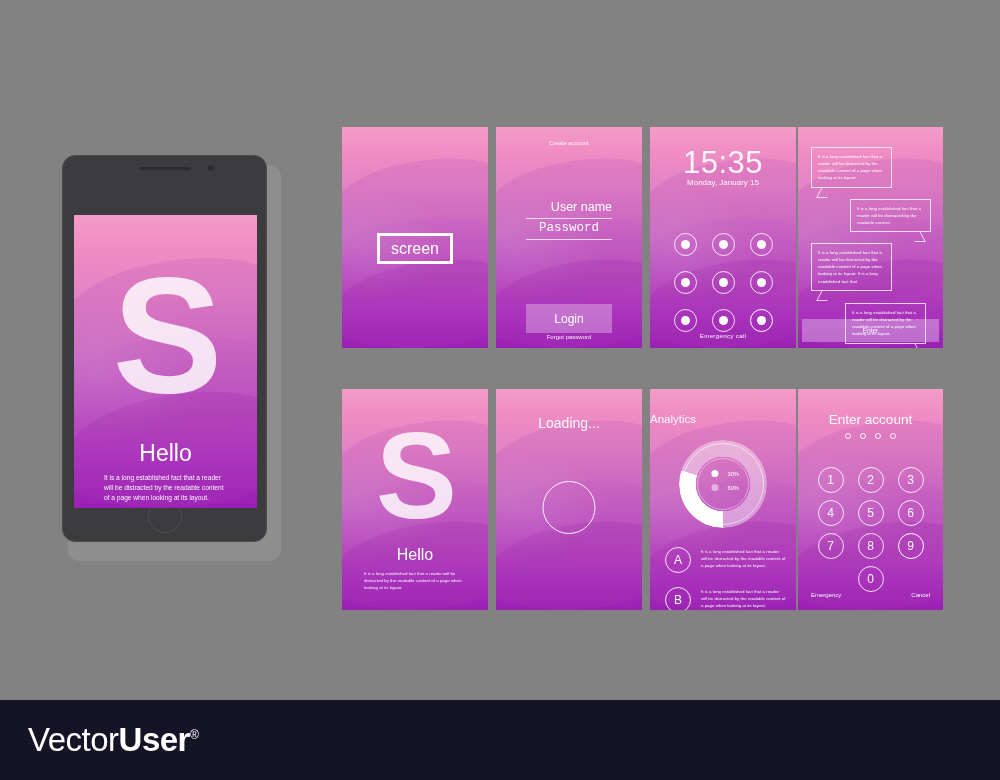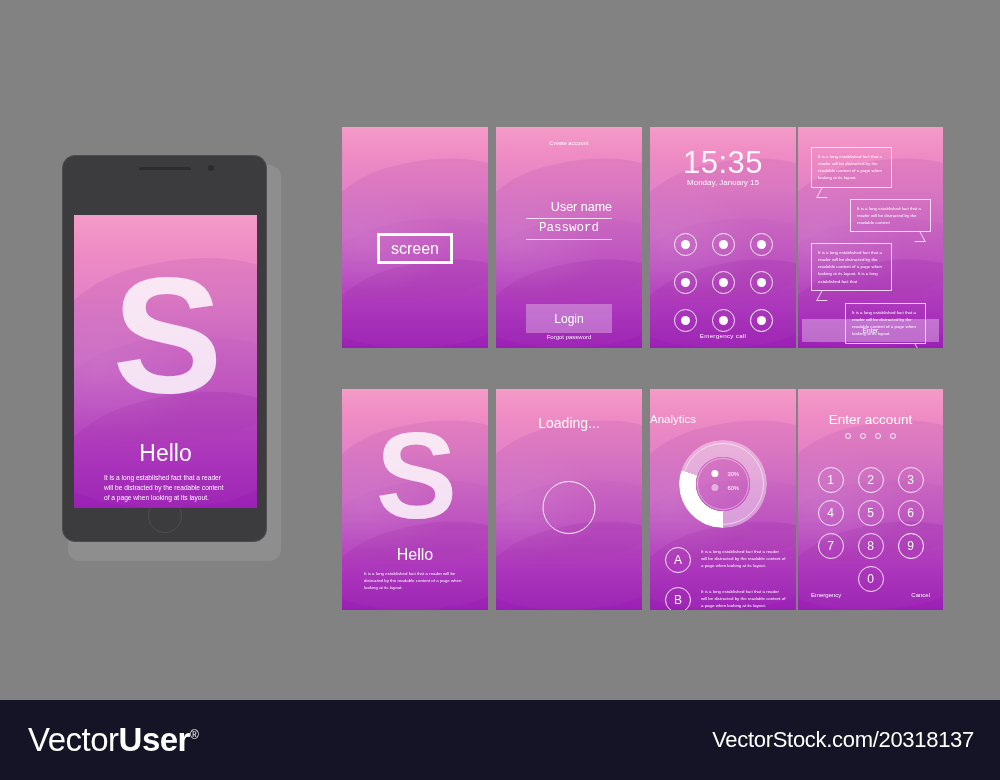--- a/index.html
+++ b/index.html
@@ -741,14 +741,13 @@
           </div>
         </div>
       </div>
     </div>
 
   </div>
 </div>
 
 <div class="footer">
   <div class="wm-logo"><span class="lt">Vector</span><span class="hv">User</span><span class="reg">®</span></div>
-  <div class="wm-url">VectorStock.com/20318137</div>
 </div>
 
 </body></html>

